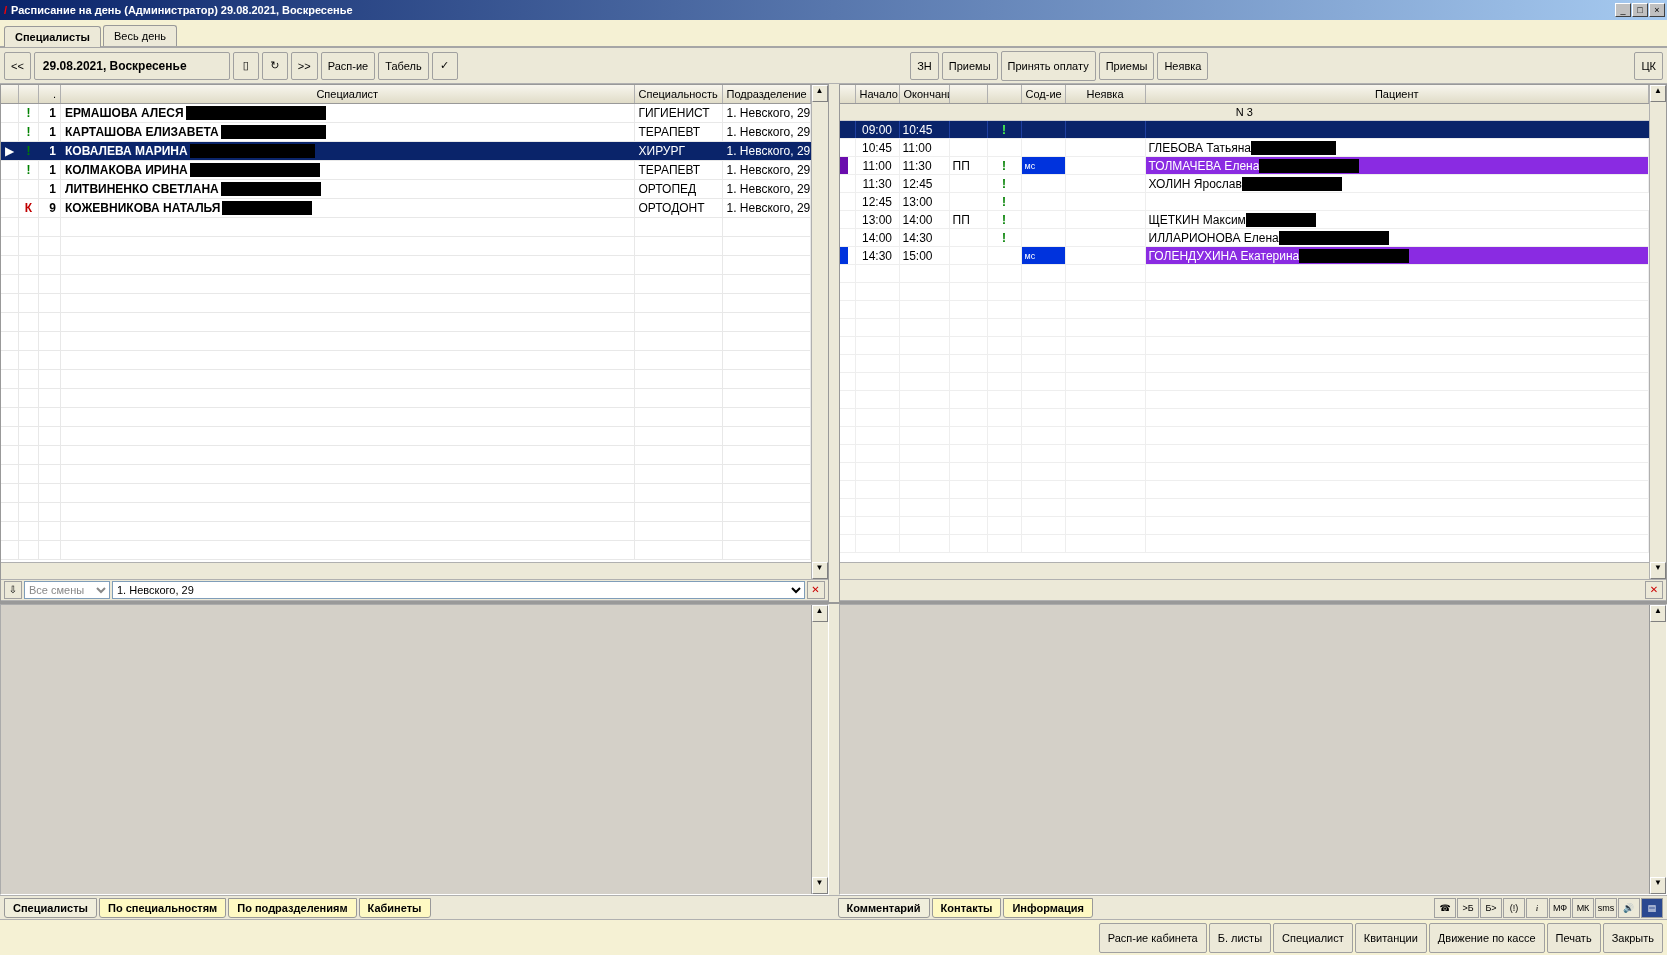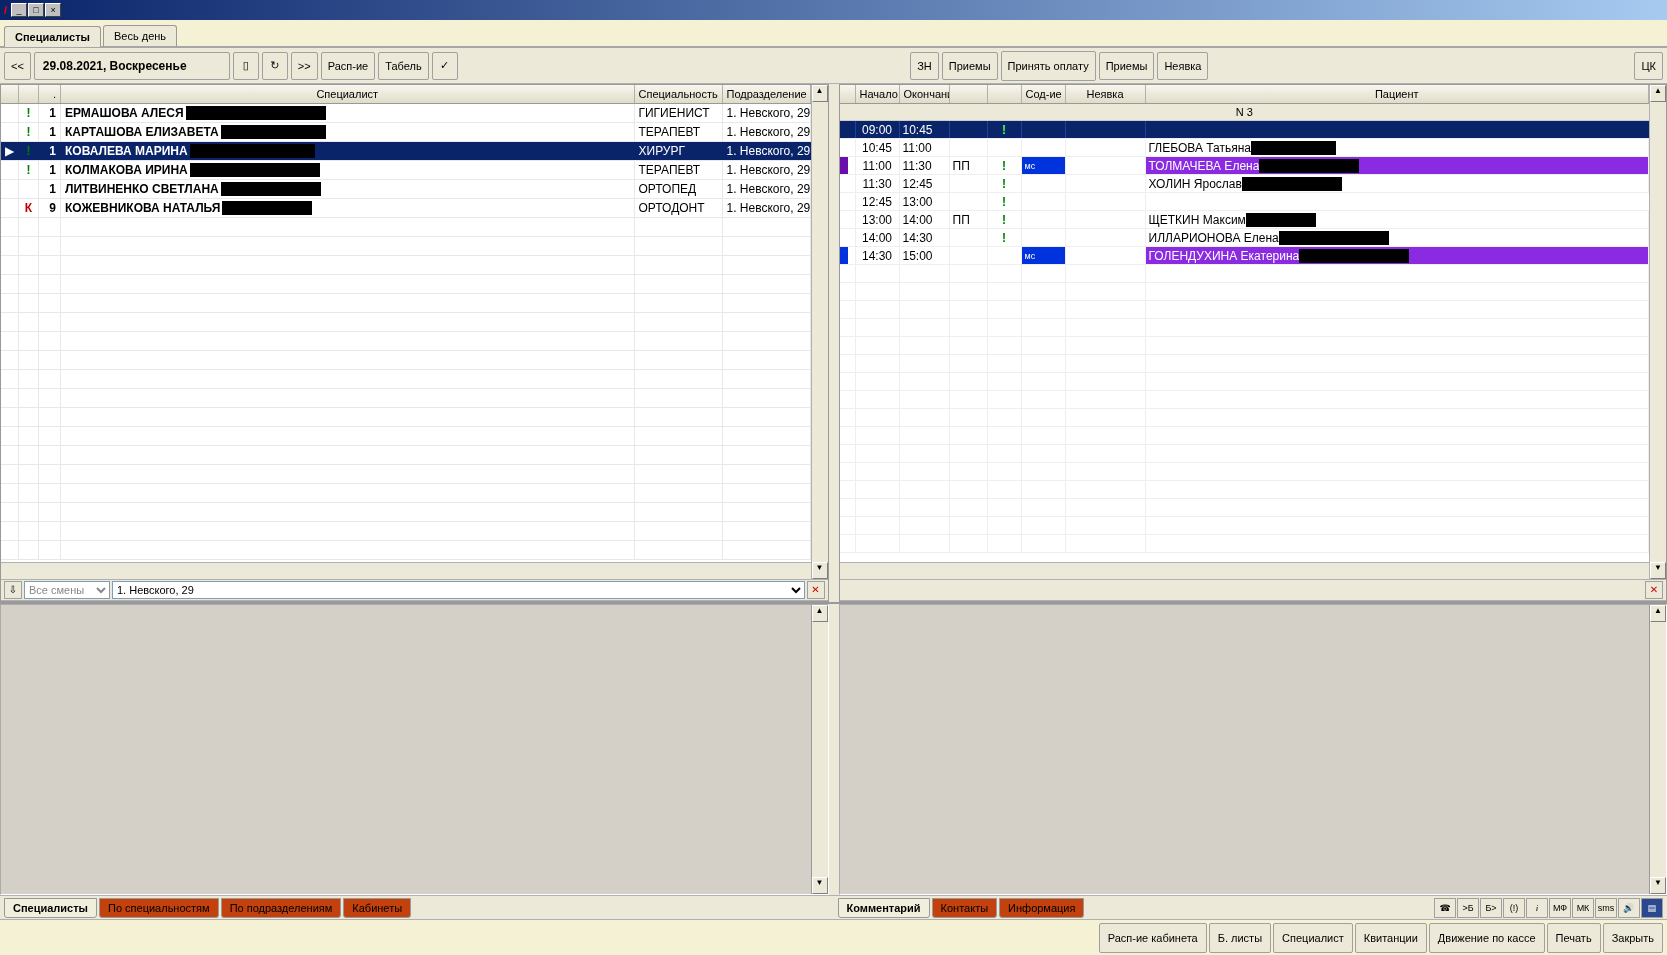--- a/index.html
+++ b/index.html
@@ -220,23 +220,24 @@
 
   .bot-tabs {
     height: 24px;
     display: flex;
     align-items: center;
     background: #ece9d8;
     border-top: 1px solid #b0b0b0;
   }
   .bot-tabs .half { flex: 1; display: flex; gap: 2px; padding-left: 4px; align-items: center; }
   .btab {
-    border: 1px solid #999; background: #c2410c;
+    border: 1px solid #999; background: #fef9c3;
     padding: 3px 8px; font-size: 11px; cursor: pointer;
     border-radius: 0 0 3px 3px;
+    font-weight: bold;
   }
   .btab.active { font-weight: bold; background: #f0eedc; }
   .icon-row { display: flex; gap: 1px; padding-right: 4px; }
   .mini-btn {
     width: 22px; height: 20px;
     border: 1px solid #a0a0a0;
     background: #ece9d8;
     font-size: 9px; text-align: center;
     cursor: pointer; display: flex; align-items: center; justify-content: center;
   }
@@ -270,20 +271,21 @@
   .lh3 { flex: 1; }
   .lh4 { width: 88px; }
   .lh5 { width: 88px; }
   .left-grid-wrap { flex:1; display:flex; min-height:0; }
 </style>
 </head>
 <body>
 
 <div class="titlebar">
   <span class="t-icon">/</span>
+  <span class="title-text">Расписание на день (Администратор) 29.08.2021, Воскресенье</span>
   <div class="win-btns">
     <div class="win-btn">_</div>
     <div class="win-btn">□</div>
     <div class="win-btn">×</div>
   </div>
 </div>
 
 <div class="tab-strip">
   <div class="tab active">Специалисты</div>
   <div class="tab">Весь день</div>

